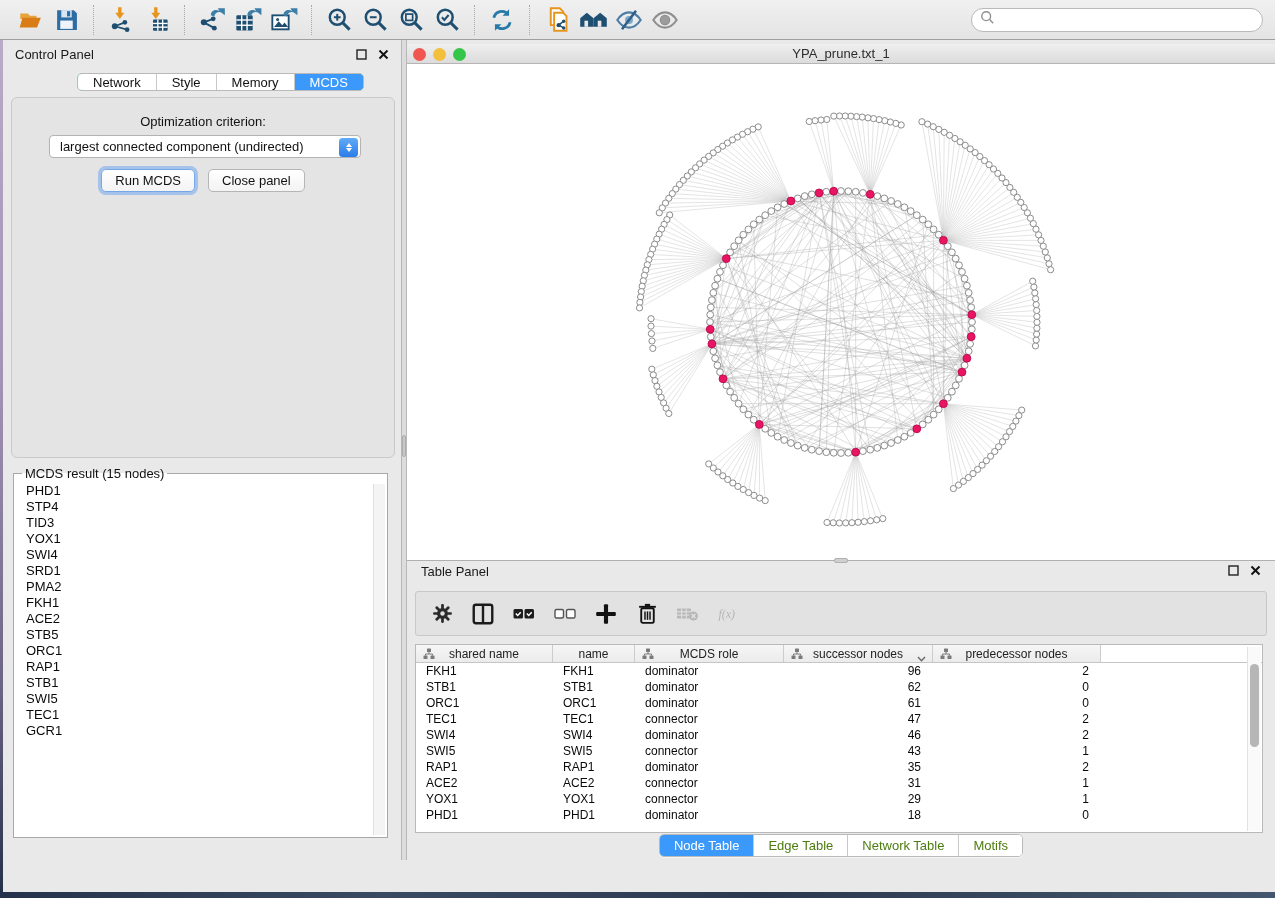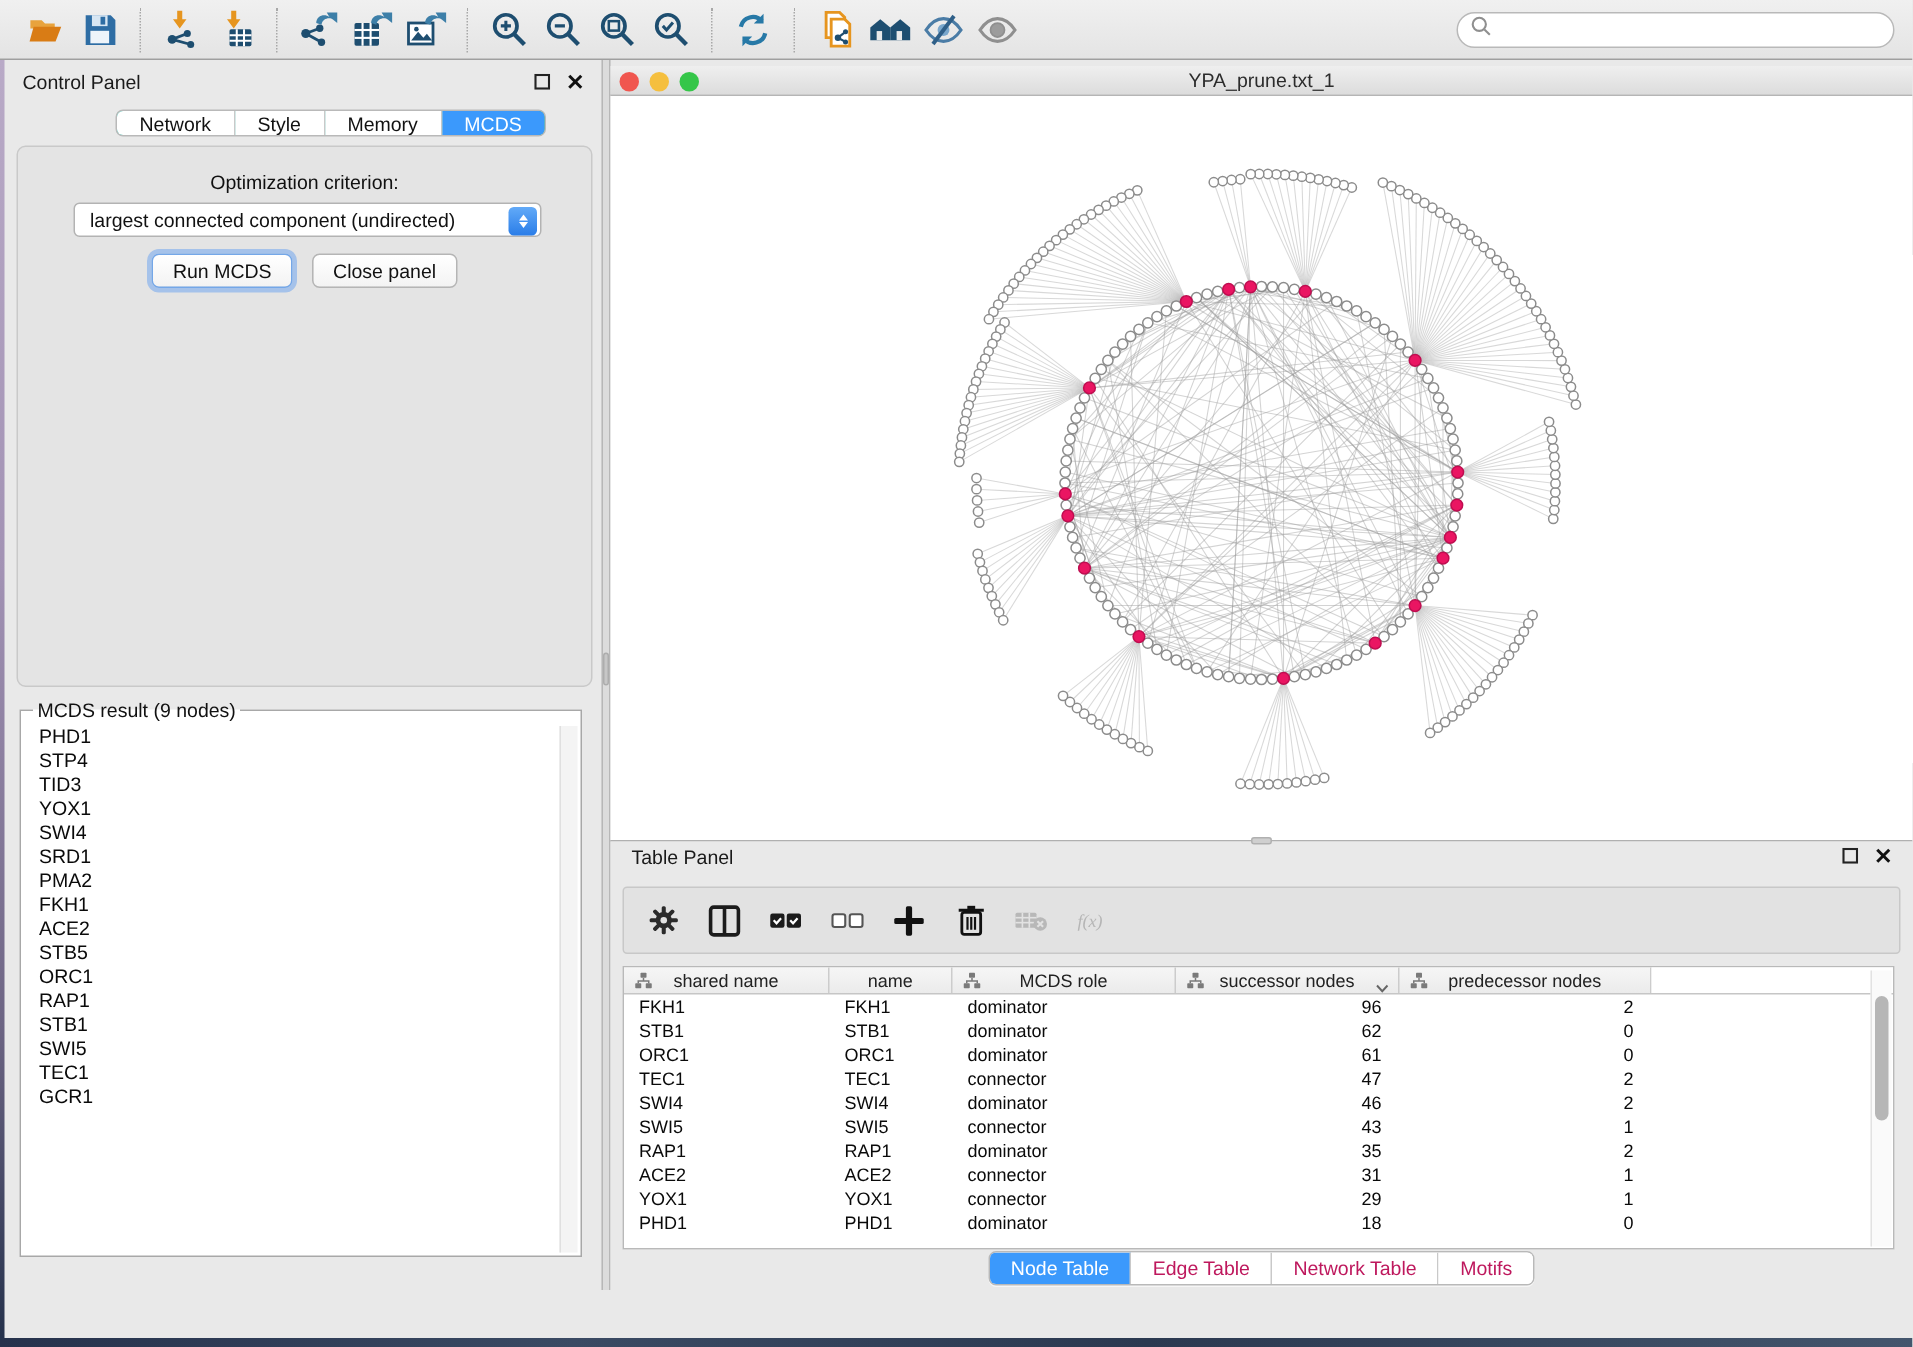--- a/index.html
+++ b/index.html
@@ -106,21 +106,21 @@
   .td.left { justify-content:flex-start; padding-left:10px; }
   .td.right { justify-content:flex-end; padding-right:12px; }
   .tscroll { position:absolute; right:1px; top:2px; width:14px; height:184px;
     background:#fafafa; border-left:1px solid #e2e2e2; }
   .tscroll .thumb { position:absolute; left:2px; top:17px; width:9px; height:83px;
     background:#b6b6b6; border-radius:5px; }
 
   .tp-tabs { position:absolute; left:0; top:273px; width:100%; display:flex; justify-content:center; }
   .tp-tabs .seg-tabs2 { display:flex; height:23px; border:1px solid #b9b9b9; border-radius:5px;
     background:#fff; overflow:hidden; box-shadow:0 1px 0 rgba(255,255,255,.6); }
-  .seg2 { font-size:13px; color:#be185d; padding:3px 14px; display:flex; align-items:center;
+  .seg2 { font-size:13px; color:#4d7c0f; padding:3px 14px; display:flex; align-items:center;
     border-right:1px solid #c9c9c9; background:#fff; white-space:nowrap; }
   .seg2:last-child { border-right:none; }
   .seg2.active { background:#3b99fc; color:#fff; }
 
   
   .statusbar { position:absolute; left:3px; top:896px; width:1272px; height:33px;
     background:#e9e9e9; border-top:1px solid #c2c2c2; display:flex; align-items:center; padding:0 12px; }
   .sb-left { width:30px; height:25px; background:linear-gradient(#fdfdfd,#f0f0f0);
     border:1px solid #b5b5b5; border-radius:3px; display:flex; align-items:center; justify-content:center; }
   .sb-mem { margin-left:auto; height:23px; background:linear-gradient(#ffffff,#f2f2f2);
@@ -323,21 +323,21 @@
             <i class="up"></i>
             <i class="dn"></i>
           </span>
       </div>
       <div class="cp-buttons">
         <button class="btn focus">Run MCDS</button>
         <button class="btn">Close panel</button>
       </div>
     </div>
     <fieldset class="mcds">
-      <legend>MCDS result (9 nodes)</legend>
+      <legend>MCDS result (15 nodes)</legend>
       <div class="mcds-list" id="mcds-list">
           <div>PHD1</div>
           <div>STP4</div>
           <div>TID3</div>
           <div>YOX1</div>
           <div>SWI4</div>
           <div>SRD1</div>
           <div>PMA2</div>
           <div>FKH1</div>
           <div>ACE2</div>

